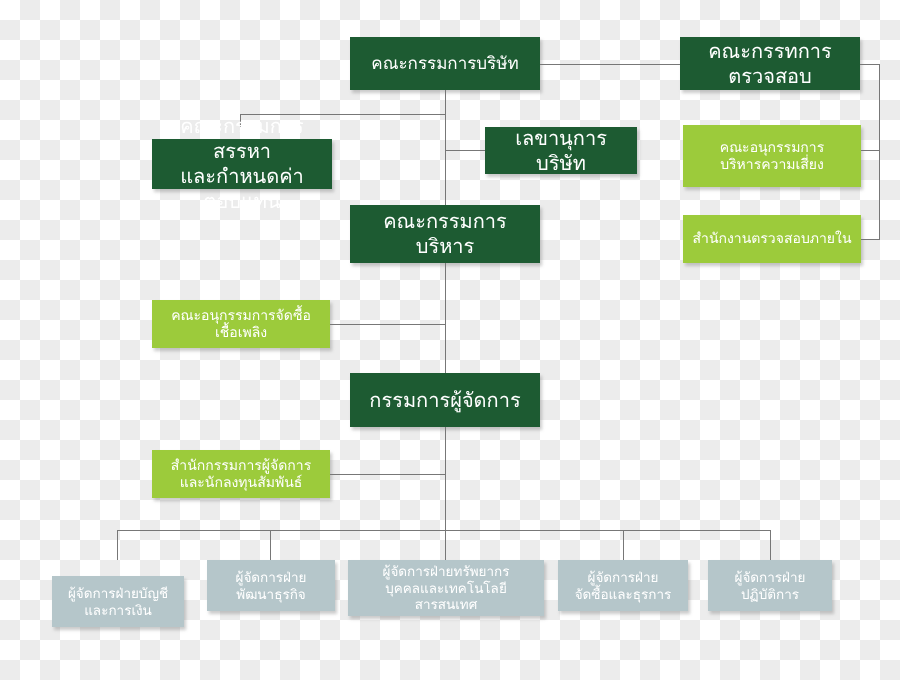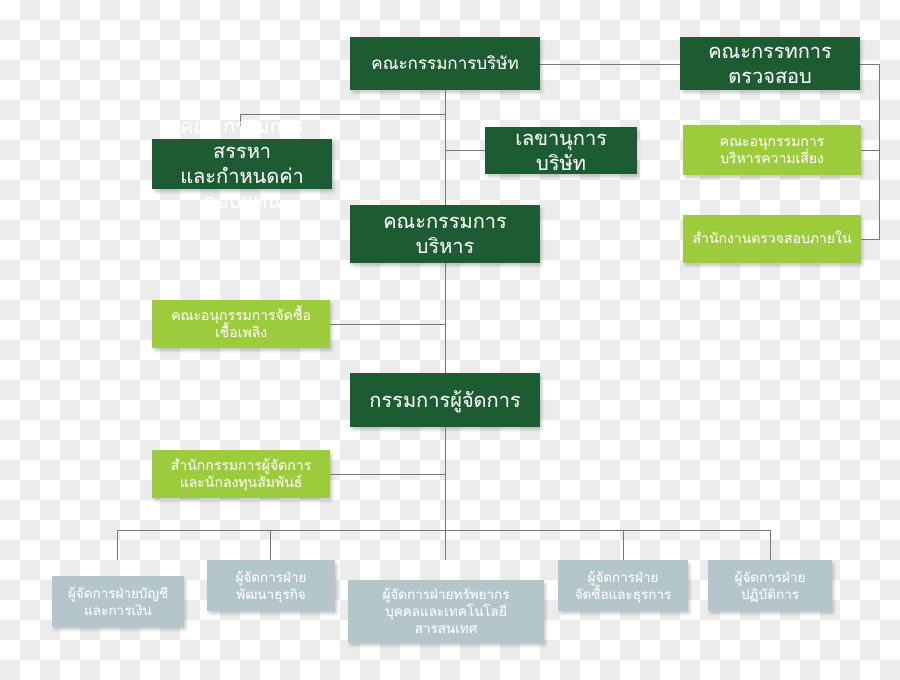--- a/index.html
+++ b/index.html
@@ -112,21 +112,21 @@
       <span>และกำหนดค่าตอบแทน</span>
     </span>
   </div>
 
   <div class="node dark" style="left:485px; top:127px; width:152px; height:47px;">
     <span>
       <span>เลขานุการบริษัท</span>
     </span>
   </div>
 
-  <div class="node light" style="left:683px; top:125px; width:178px; height:50px;">
+  <div class="node light" style="left:683px; top:125px; width:178px; height:62px;">
     <span>
       <span>คณะอนุกรรมการ</span>
       <span>บริหารความเสี่ยง</span>
     </span>
   </div>
 
   <div class="node light" style="left:683px; top:215px; width:178px; height:48px;">
     <span>
       <span>สำนักงานตรวจสอบภายใน</span>
     </span>
@@ -165,21 +165,21 @@
     </span>
   </div>
 
   <div class="node gray" style="left:207px; top:560px; width:128px; height:51px;">
     <span>
       <span>ผู้จัดการฝ่าย</span>
       <span>พัฒนาธุรกิจ</span>
     </span>
   </div>
 
-  <div class="node gray" style="left:348px; top:560px; width:196px; height:63px;margin-top:20px;">
+  <div class="node gray" style="left:348px; top:560px; width:196px; height:56px;">
     <span>
       <span>ผู้จัดการฝ่ายทรัพยากร</span>
       <span>บุคคลและเทคโนโลยีสารสนเทศ</span>
     </span>
   </div>
 
   <div class="node gray" style="left:558px; top:560px; width:130px; height:51px;">
     <span>
       <span>ผู้จัดการฝ่าย</span>
       <span>จัดซื้อและธุรการ</span>

